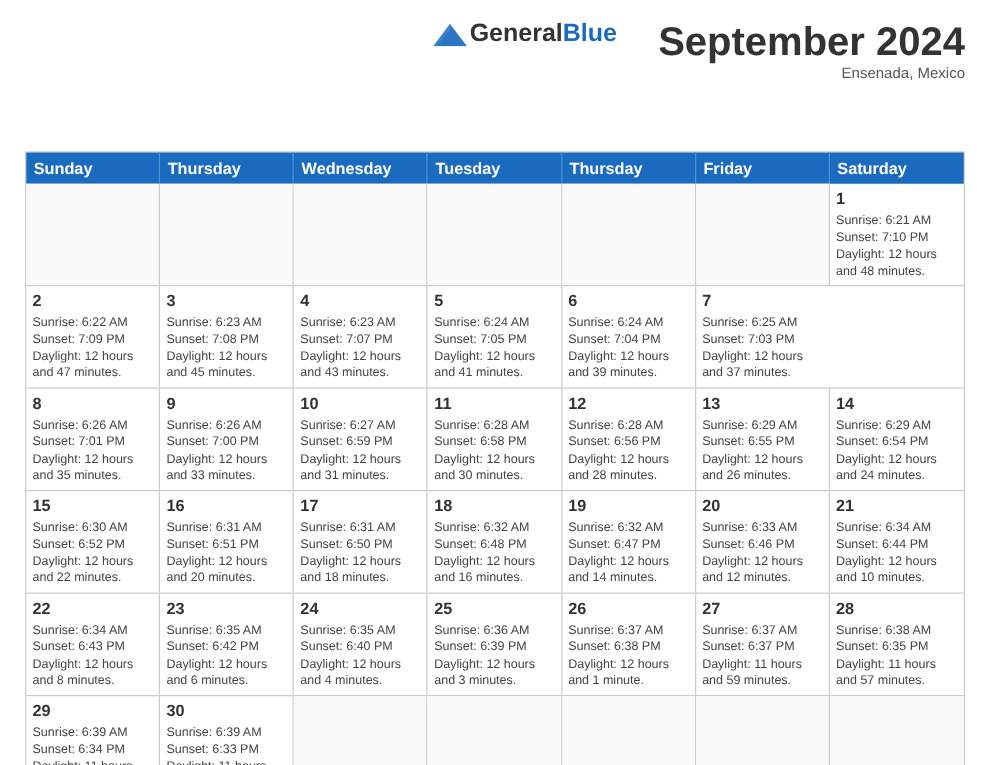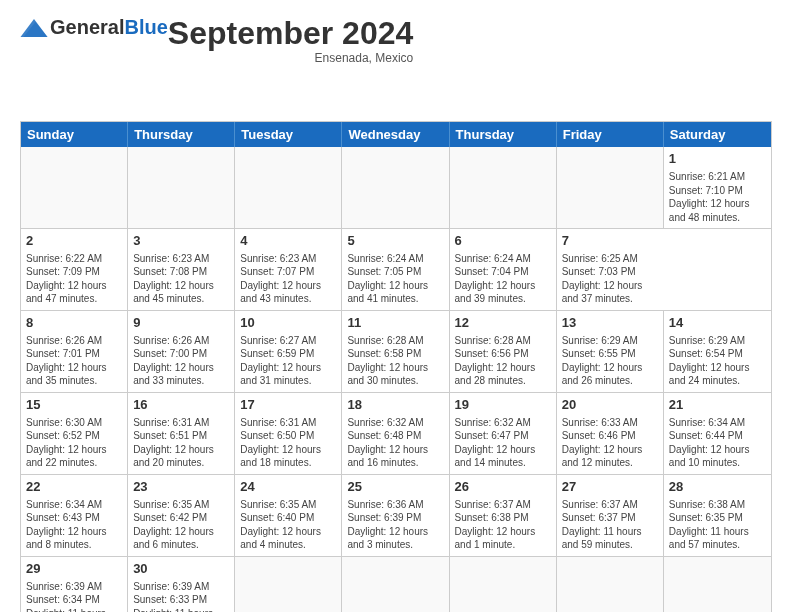--- a/index.html
+++ b/index.html
@@ -13,41 +13,42 @@
     .page {
       width: 792px;
       height: 612px;
       padding: 16px 20px 10px 20px;
       display: flex;
       flex-direction: column;
     }
     .header {
       display: flex;
       align-items: flex-start;
-      justify-content: flex-start;
+      justify-content: flex-end;
       margin-bottom: 8px;
     }
     .logo {
       display: flex;
       flex-direction: column;
       align-items: flex-start;
     }
     .logo-icon {
       width: 28px;
       height: 18px;
       display: inline-block;
       vertical-align: middle;
     }
     .logo-row {
       display: flex;
       align-items: center;
       gap: 2px;
     }
     .title-block {
       text-align: right;
+      margin-left: 33px;
     }
     .title-block h1 {
       font-size: 32px;
       font-weight: bold;
       color: #333;
       line-height: 1.1;
     }
     .title-block h2 {
       font-size: 12px;
       font-weight: normal;
@@ -129,22 +130,22 @@
     <div class="title-block">
       <h1>September 2024</h1>
       <h2>Ensenada, Mexico</h2>
     </div>
   </div>
 
   <div class="calendar">
     <div class="cal-header-row">
       <div class="cal-header-cell">Sunday</div>
       <div class="cal-header-cell">Thursday</div>
+      <div class="cal-header-cell">Wednesday</div>
       <div class="cal-header-cell">Tuesday</div>
-      <div class="cal-header-cell">Wednesday</div>
       <div class="cal-header-cell">Thursday</div>
       <div class="cal-header-cell">Friday</div>
       <div class="cal-header-cell">Saturday</div>
     </div>
     <div class="cal-body" id="cal-body">
     <div class="cal-week">
           <div class="cal-cell empty"></div>
           <div class="cal-cell empty"></div>
           <div class="cal-cell empty"></div>
           <div class="cal-cell empty"></div>

